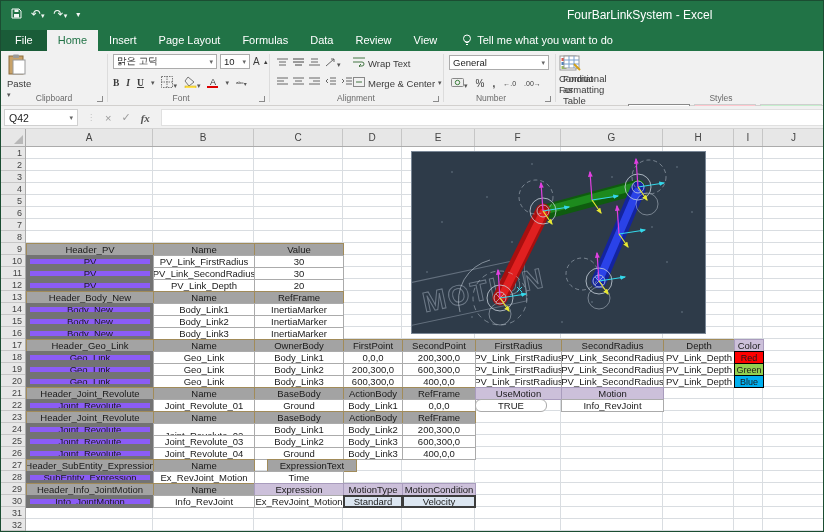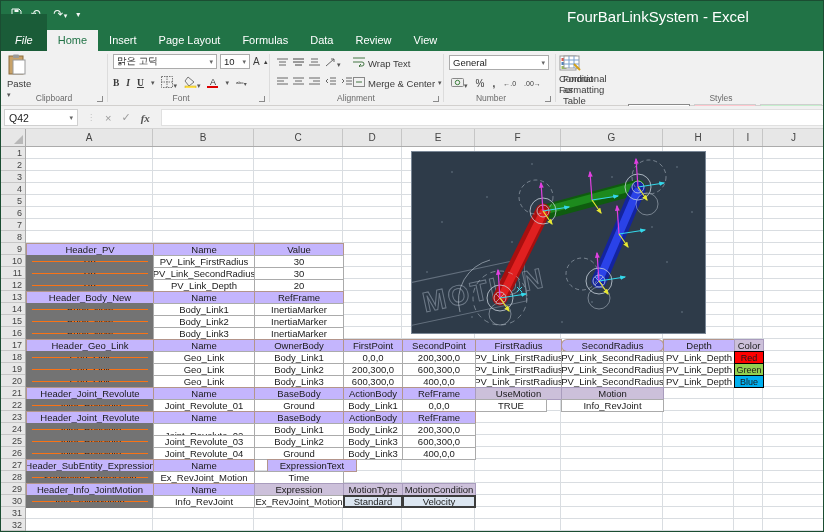--- a/index.html
+++ b/index.html
@@ -3,25 +3,25 @@
 <meta charset="utf-8">
 <style>
   html,body{margin:0;padding:0;background:#888;}
   *{box-sizing:border-box;}
   .window{position:relative;width:824px;height:532px;background:#fff;overflow:hidden;
     font-family:"Liberation Sans","DejaVu Sans",sans-serif;border:1px solid #1b4d32;}
   
   .titlebar{position:absolute;left:0;top:0;width:824px;height:28px;background:#217346;color:#fff;}
   .qat{position:absolute;left:10px;top:5px;display:flex;gap:9px;align-items:center;color:#fff;font-size:12px;}
   .qat .btn{cursor:default;opacity:.95;line-height:16px;}
-  .title-text{position:absolute;left:566px;top:7px;font-size:15px;color:#fff;white-space:nowrap;}
+  .title-text{position:absolute;left:566px;top:7px;font-size:12px;color:#fff;white-space:nowrap;}
   
   .tabrow{position:absolute;left:0;top:28px;width:824px;height:22px;background:#217346;display:flex;align-items:flex-end;}
   .tab{color:#fff;font-size:11px;padding:4px 11px 5px 11px;white-space:nowrap;}
-  .tab.file{background:#1a5c38;padding:20px 14px 5px 14px;font-style:italic;}
+  .tab.file{background:#1a5c38;padding:4px 14px 5px 14px;}
   .tab.active{background:#f1f1f1;color:#217346;}
   .tellme{display:flex;align-items:center;gap:5px;color:#fff;font-size:11px;padding:4px 10px 5px 14px;}
   
   .ribbon{position:absolute;left:0;top:50px;width:824px;height:55px;background:#f1f1f1;border-bottom:1px solid #d2d0ce;font-size:10px;color:#333;}
   .rgroup-label{position:absolute;bottom:2px;font-size:8.5px;color:#6a6a6a;text-align:center;}
   .rsep{position:absolute;top:3px;bottom:3px;width:1px;background:#dcdcdc;}
   .launcher{position:absolute;bottom:3px;width:6px;height:6px;border-right:1px solid #8a8a8a;border-bottom:1px solid #8a8a8a;}
   .rbtn{position:absolute;display:flex;align-items:center;gap:3px;color:#3b3b3b;font-size:9.5px;white-space:nowrap;}
   .combo{position:absolute;background:#fff;border:1px solid #ababab;font-size:9.5px;color:#222;display:flex;align-items:center;padding:0 3px;height:15px;}
   .combo .arr{margin-left:auto;color:#666;font-size:7px;}
@@ -48,22 +48,22 @@
   .colhead{position:absolute;top:0;height:17px;font-size:10px;color:#444;display:flex;align-items:center;justify-content:center;border-right:1px solid #c6c6c6;}
   .corner{position:absolute;left:0;top:0;width:25px;height:17px;border-right:1px solid #ababab;}
   .corner:after{content:"";position:absolute;right:2px;bottom:2px;border-left:9px solid transparent;border-bottom:9px solid #b8b8b8;}
   .sheetbody{position:absolute;left:0;top:146px;width:824px;height:384px;background:#fff;overflow:hidden;}
   .rowheads{position:absolute;left:0;top:0;width:25px;height:100%;background:#e7e7e7;border-right:1px solid #ababab;z-index:3;}
   .rowhead{position:absolute;left:0;width:24px;font-size:9px;color:#444;display:flex;align-items:center;justify-content:flex-end;padding-right:3px;border-bottom:1px solid #c6c6c6;}
   .gridlines-h{position:absolute;left:25px;top:0;right:0;bottom:0;
      background:repeating-linear-gradient(to bottom,transparent 0 11px,#d9dde1 11px 12px);}
   .vline{position:absolute;top:0;bottom:0;width:1px;background:#d9dde1;}
   .cell{position:absolute;font-size:9.5px;line-height:10px;color:#1a1a1a;display:flex;align-items:center;justify-content:center;white-space:nowrap;overflow:hidden;padding:0 1px;z-index:2;}
-  .s-g{background:#c4b5fd;border:1px solid rgba(160,110,0,.45);}
-  .s-y{background:#f97316;border:6px solid #737373;}
+  .s-g{background:#a3a3a3;border:1px solid rgba(160,110,0,.45);}
+  .s-y{background:#8b5cf6;border:4px solid #737373;}
   .s-w{background:#fff;border:1px solid #ababab;}
   .s-l{background:#ccc0da;border:1px solid #a99cbd;}
   .s-rd{background:#ff0000;border:1px solid #000;font-size:9px;}
   .s-gn{background:#92d050;border:1px solid #000;font-size:9px;}
   .s-bl{background:#00b0f0;border:1px solid #000;font-size:9px;}
   .s-bx{background:#dce6f1;border:2px solid #3c3c3c;}
   
   .titlebox{position:absolute;left:28px;top:9px;width:342px;height:86px;z-index:4;
     background:linear-gradient(to bottom,#aec6e8 0%,#cfdef2 45%,#e9f0fa 100%);
     border:1px solid #8ea9c9;}
@@ -95,20 +95,27 @@
 
   <div class="tabrow">
     <span class="tab file">File</span>
   <span class="tab active">Home</span>
       <span class="tab">Insert</span>
       <span class="tab">Page Layout</span>
       <span class="tab">Formulas</span>
       <span class="tab">Data</span>
       <span class="tab">Review</span>
       <span class="tab">View</span>
+      <span class="tellme">
+        <svg width="10" height="12" viewBox="0 0 10 12">
+          <circle cx="5" cy="4.5" r="3.5" fill="none" stroke="#fff"></circle>
+          <path d="M3.5 8.5h3M4 10.5h2" stroke="#fff"></path>
+        </svg>
+        <span>Tell me what you want to do</span>
+      </span>
     </div>
 
   <div class="ribbon">
 
     <div class="bigbtn" style="left:6px;top:3px;width:34px;">
       <svg width="20" height="22" viewBox="0 0 20 22">
           <rect x="2" y="2" width="14" height="18" fill="#c8a268" stroke="#8b6d3f"></rect>
           <rect x="6" y="0.5" width="6" height="3.5" rx="1" fill="#9a9a9a"></rect>
           <rect x="6" y="6" width="12" height="14" fill="#fff" stroke="#9a9a9a"></rect>
         </svg>
@@ -466,21 +473,21 @@
       <div class="cell s-w" style="left: 253px; top: 168px; width: 90px; height: 13px;">InertiaMarker</div>
       <div class="cell s-y" style="left: 25px; top: 180px; width: 128px; height: 13px;">Body_New</div>
       <div class="cell s-w" style="left: 152px; top: 180px; width: 102px; height: 13px;">Body_Link3</div>
       <div class="cell s-w" style="left: 253px; top: 180px; width: 90px; height: 13px;">InertiaMarker</div>
       <div class="cell s-g" style="left: 25px; top: 192px; width: 128px; height: 13px;">Header_Geo_Link</div>
       <div class="cell s-g" style="left: 152px; top: 192px; width: 102px; height: 13px;">Name</div>
       <div class="cell s-g" style="left: 253px; top: 192px; width: 90px; height: 13px;">OwnerBody</div>
       <div class="cell s-g" style="left: 342px; top: 192px; width: 60px; height: 13px;">FirstPoint</div>
       <div class="cell s-g" style="left: 401px; top: 192px; width: 74px; height: 13px;">SecondPoint</div>
       <div class="cell s-g" style="left: 474px; top: 192px; width: 87px; height: 13px;">FirstRadius</div>
-      <div class="cell s-g" style="left: 560px; top: 192px; width: 103px; height: 13px; border-radius: 6px;">SecondRadius</div>
+      <div class="cell s-g" style="left: 560px; top: 192px; width: 103px; height: 13px;">SecondRadius</div>
       <div class="cell s-g" style="left: 662px; top: 192px; width: 72px; height: 13px;">Depth</div>
       <div class="cell s-l" style="left: 733px; top: 192px; width: 30px; height: 13px;">Color</div>
       <div class="cell s-y" style="left: 25px; top: 204px; width: 128px; height: 13px;">Geo_Link</div>
       <div class="cell s-w" style="left: 152px; top: 204px; width: 102px; height: 13px;">Geo_Link</div>
       <div class="cell s-w" style="left: 253px; top: 204px; width: 90px; height: 13px;">Body_Link1</div>
       <div class="cell s-w" style="left: 342px; top: 204px; width: 60px; height: 13px;">0,0,0</div>
       <div class="cell s-w" style="left: 401px; top: 204px; width: 74px; height: 13px;">200,300,0</div>
       <div class="cell s-w" style="left: 474px; top: 204px; width: 87px; height: 13px;">PV_Link_FirstRadius</div>
       <div class="cell s-w" style="left: 560px; top: 204px; width: 103px; height: 13px;">PV_Link_SecondRadius</div>
       <div class="cell s-w" style="left: 662px; top: 204px; width: 72px; height: 13px;">PV_Link_Depth</div>
@@ -508,21 +515,21 @@
       <div class="cell s-g" style="left: 253px; top: 240px; width: 90px; height: 13px;">BaseBody</div>
       <div class="cell s-g" style="left: 342px; top: 240px; width: 60px; height: 13px;">ActionBody</div>
       <div class="cell s-g" style="left: 401px; top: 240px; width: 74px; height: 13px;">RefFrame</div>
       <div class="cell s-l" style="left: 474px; top: 240px; width: 87px; height: 13px;">UseMotion</div>
       <div class="cell s-l" style="left: 560px; top: 240px; width: 103px; height: 13px;">Motion</div>
       <div class="cell s-y" style="left: 25px; top: 252px; width: 128px; height: 13px;">Joint_Revolute</div>
       <div class="cell s-w" style="left: 152px; top: 252px; width: 102px; height: 13px;">Joint_Revolute_01</div>
       <div class="cell s-w" style="left: 253px; top: 252px; width: 90px; height: 13px;">Ground</div>
       <div class="cell s-w" style="left: 342px; top: 252px; width: 60px; height: 13px;">Body_Link1</div>
       <div class="cell s-w" style="left: 401px; top: 252px; width: 74px; height: 13px;">0,0,0</div>
-      <div class="cell s-w" style="left: 474px; top: 252px; width: 72px; height: 13px;">TRUE</div>
+      <div class="cell s-w" style="left: 474px; top: 252px; width: 72px; height: 13px; border-radius: 6px;">TRUE</div>
       <div class="cell s-w" style="left: 560px; top: 252px; width: 103px; height: 13px;">Info_RevJoint</div>
       <div class="cell s-g" style="left: 25px; top: 264px; width: 128px; height: 13px;">Header_Joint_Revolute</div>
       <div class="cell s-g" style="left: 152px; top: 264px; width: 102px; height: 13px;">Name</div>
       <div class="cell s-g" style="left: 253px; top: 264px; width: 90px; height: 13px;">BaseBody</div>
       <div class="cell s-g" style="left: 342px; top: 264px; width: 60px; height: 13px;">ActionBody</div>
       <div class="cell s-g" style="left: 401px; top: 264px; width: 74px; height: 13px;">RefFrame</div>
       <div class="cell s-y" style="left: 25px; top: 276px; width: 128px; height: 13px;">Joint_Revolute</div>
       <div class="cell s-w" style="left: 152px; top: 276px; width: 102px; height: 26px;">Joint_Revolute_02</div>
       <div class="cell s-w" style="left: 253px; top: 276px; width: 90px; height: 13px;">Body_Link1</div>
       <div class="cell s-w" style="left: 342px; top: 276px; width: 60px; height: 13px;">Body_Link2</div>

